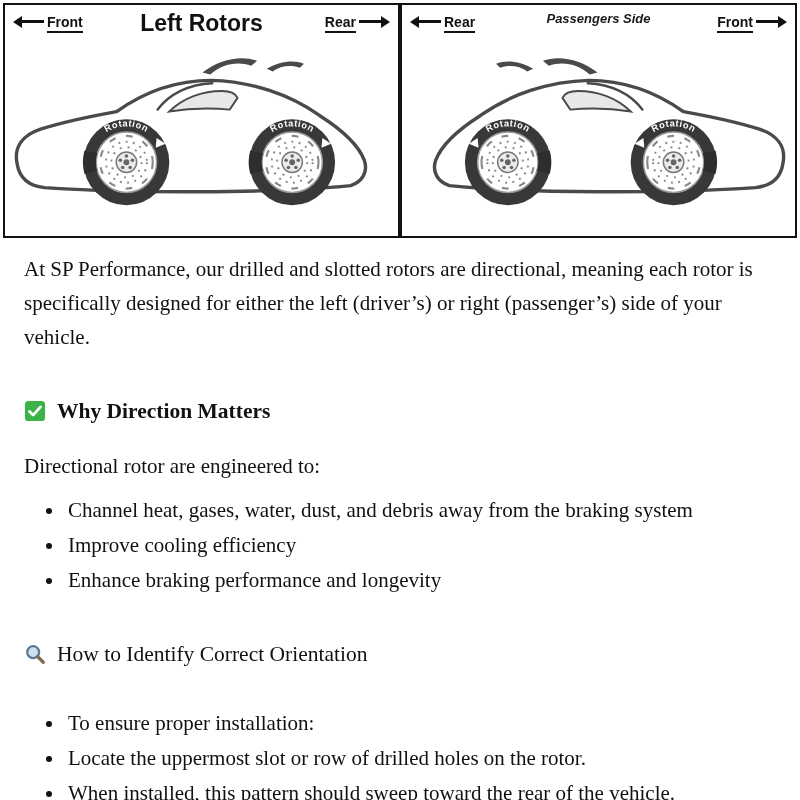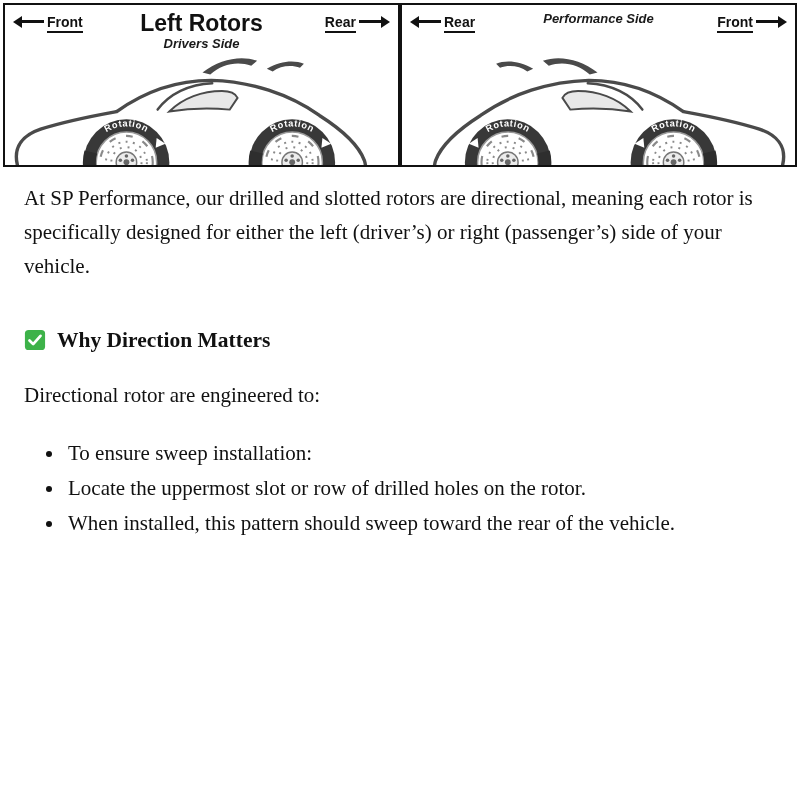--- a/index.html
+++ b/index.html
@@ -11,21 +11,21 @@
     color: #111;
   }
 
   
   .diagram { display: flex; margin: 3px 3px 0 3px; }
   .panel {
     width: 50%;
     border: 2.5px solid #111;
     background: #fff;
     position: relative;
-    height: 164px;
+    height: 235px;
     overflow: hidden;
   }
   .panel-header { position: relative; padding-top: 6px; height: 50px; }
   .corner {
     position: absolute; top: 9px;
     font-family: "Liberation Sans", sans-serif;
     font-weight: bold; font-size: 14px;
     white-space: nowrap;
   }
   .corner.left { left: 8px; }
@@ -79,21 +79,20 @@
 
 <div class="diagram">
 
   <div class="panel">
     <div class="panel-header">
       <span class="corner left">
         <span class="arrow left"></span><span class="lbl">Front</span>
       </span>
       <div class="title-block">
         <div class="panel-title">Left Rotors</div>
-        <div class="panel-subtitle">Drivers Side</div>
       </div>
       <span class="corner right">
         <span class="lbl">Rear</span><span class="arrow right"></span>
       </span>
     </div>
 
     <svg class="car-svg" viewBox="0 0 390 160">
       <defs>
         <g id="wheel">
           <circle r="44" fill="#383838"></circle>
@@ -133,21 +132,21 @@
       <polygon points="319,85 328,91 318,95" fill="#fff"></polygon>
     </svg>
   </div>
 
   <div class="panel">
     <div class="panel-header">
       <span class="corner left">
         <span class="arrow left"></span><span class="lbl">Rear</span>
       </span>
       <div class="title-block">
-        <div class="panel-subtitle">Performance Side</div>
+        <div class="panel-subtitle">Passengers Side</div>
       </div>
       <span class="corner right">
         <span class="lbl">Front</span><span class="arrow right"></span>
       </span>
     </div>
 
     <svg class="car-svg" viewBox="0 0 390 160">
       <g transform="translate(390,0) scale(-1,1)">
         <use href="#carbody"></use>
       </g>
@@ -170,23 +169,37 @@
       <svg viewBox="0 0 24 24" width="22" height="22">
         <rect x="1" y="1" width="22" height="22" rx="4" fill="#3db249"></rect>
         <path d="M6 12.5l4 4 8-9" stroke="#fff" stroke-width="3" fill="none" stroke-linecap="round" stroke-linejoin="round"></path>
       </svg>
     </span>
     <span>Why Direction Matters</span>
   </div>
 
   <p class="lead">Directional rotor are engineered to:</p>
 
-
+  <ul class="bullets">
+    <li>Channel heat, gases, water, dust, and debris away from the braking system</li>
+    <li>Improve cooling efficiency</li>
+    <li>Enhance braking performance and longevity</li>
+  </ul>
+
+  <div class="sec-heading regular">
+    <span class="hicon">
+      <svg viewBox="0 0 24 24" width="22" height="22">
+        <circle cx="10" cy="10" r="6.5" fill="#cfe0ef" stroke="#5b7a99" stroke-width="2.5"></circle>
+        <line x1="15" y1="15" x2="21" y2="21" stroke="#7d6a55" stroke-width="3.5" stroke-linecap="round"></line>
+      </svg>
+    </span>
+    <span>How to Identify Correct Orientation</span>
+  </div>
 
   <div class="gap"></div>
 
   <ul class="bullets">
-    <li>To ensure sweep installation:</li>
+    <li>To ensure proper installation:</li>
     <li>Locate the uppermost slot or row of drilled holes on the rotor.</li>
     <li>When installed, this pattern should sweep toward the rear of the vehicle.</li>
   </ul>
 
 </div>
 
 </body></html>

